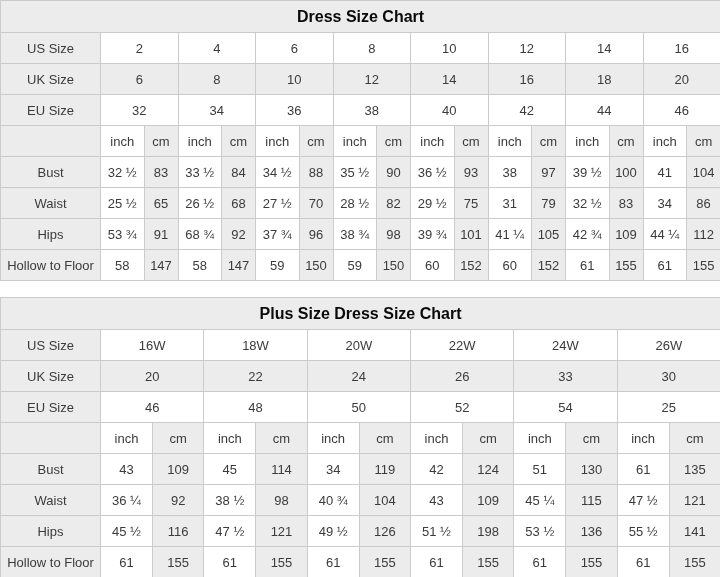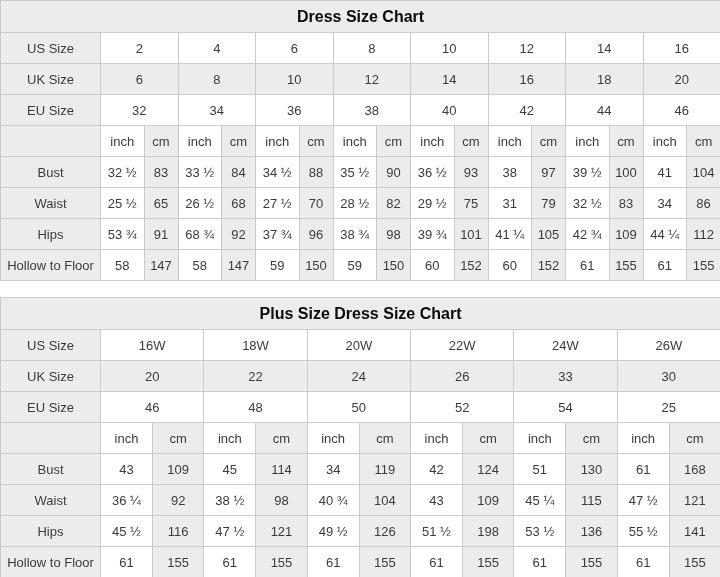--- a/index.html
+++ b/index.html
@@ -275,21 +275,21 @@
           <td class="shaded">109</td>
           <td>45</td>
           <td class="shaded">114</td>
           <td>34</td>
           <td class="shaded">119</td>
           <td>42</td>
           <td class="shaded">124</td>
           <td>51</td>
           <td class="shaded">130</td>
           <td>61</td>
-          <td class="shaded">168</td>
+          <td class="shaded">135</td>
         </tr>
         <tr>
           <td class="label-cell">Waist</td>
           <td>36 ¼</td>
           <td class="shaded">92</td>
           <td>38 ½</td>
           <td class="shaded">98</td>
           <td>40 ¾</td>
           <td class="shaded">104</td>
           <td>43</td>

